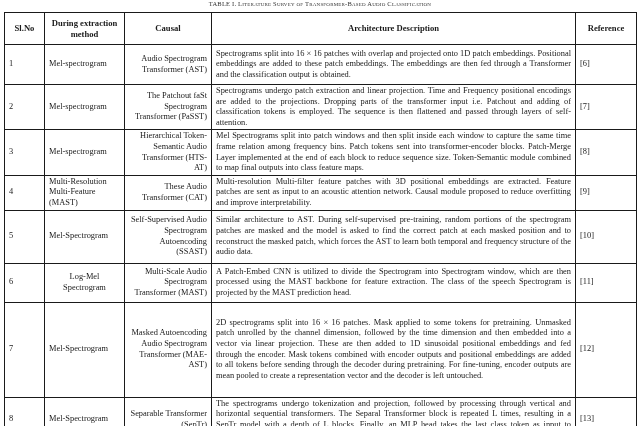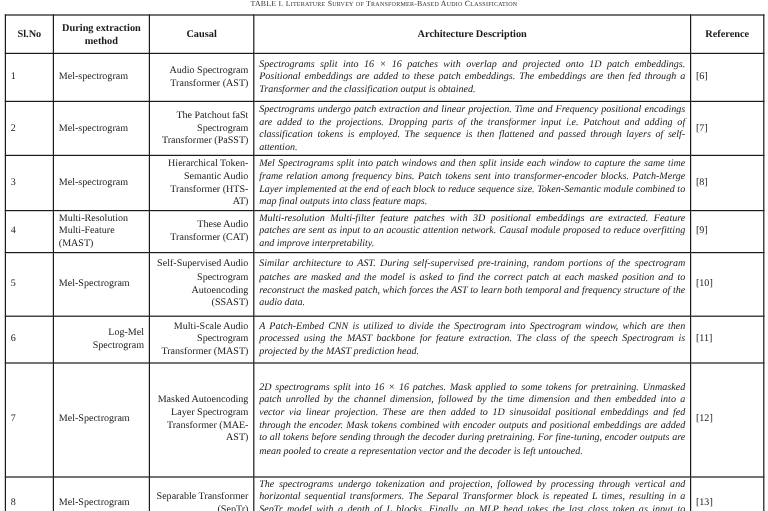--- a/index.html
+++ b/index.html
@@ -9,21 +9,21 @@
              font-size:6.5px; letter-spacing:0.2px; color:#333; line-height:8px; }
   .caption .sc { font-variant:small-caps; }
   table.survey { position:absolute; top:12px; left:4px; width:632px;
                  border-collapse:collapse; table-layout:fixed; }
   table.survey td, table.survey th { border:1.3px solid #1a1a1a; vertical-align:middle;
                  font-size:8.4px; line-height:10.6px; padding:1px 4px; }
   table.survey th { font-weight:bold; text-align:center; font-size:8.6px; line-height:10.5px; }
   td.num { text-align:left; padding-left:4px; }
   td.feat { }
   td.model { text-align:right; }
-  td.desc { text-align:justify;font-style:italic; }
+  td.desc { text-align:justify; }
   td.ref { text-align:left; padding-left:4px; }
 </style>
 </head>
 <body>
 
 <div class="caption">
   <span>TABLE I.</span>
   <span class="sc">Literature Survey of Transformer-Based Audio Classification</span>
 </div>
 
@@ -75,29 +75,29 @@
     </tr>
     <tr style="height:53px">
       <td class="num">5</td>
       <td class="feat">Mel-Spectrogram</td>
       <td class="model">Self-Supervised Audio Spectrogram Autoencoding (SSAST)</td>
       <td class="desc">Similar architecture to AST. During self-supervised pre-training, random portions of the spectrogram patches are masked and the model is asked to find the correct patch at each masked position and to reconstruct the masked patch, which forces the AST to learn both temporal and frequency structure of the audio data.</td>
       <td class="ref">[10]</td>
     </tr>
     <tr style="height:39px">
       <td class="num">6</td>
-      <td class="feat" style="text-align:right">Log-Mel Spectrogram</td>
+      <td class="feat" style="text-align:center">Log-Mel Spectrogram</td>
       <td class="model">Multi-Scale Audio Spectrogram Transformer (MAST)</td>
       <td class="desc">A Patch-Embed CNN is utilized to divide the Spectrogram into Spectrogram window, which are then processed using the MAST backbone for feature extraction. The class of the speech Spectrogram is projected by the MAST prediction head.</td>
       <td class="ref">[11]</td>
     </tr>
     <tr style="height:95px">
       <td class="num">7</td>
       <td class="feat">Mel-Spectrogram</td>
-      <td class="model">Masked Autoencoding Layer Spectrogram Transformer (MAE-AST)</td>
+      <td class="model">Masked Autoencoding Audio Spectrogram Transformer (MAE-AST)</td>
       <td class="desc">2D spectrograms split into 16 × 16 patches. Mask applied to some tokens for pretraining. Unmasked patch unrolled by the channel dimension, followed by the time dimension and then embedded into a vector via linear projection. These are then added to 1D sinusoidal positional embeddings and fed through the encoder. Mask tokens combined with encoder outputs and positional embeddings are added to all tokens before sending through the decoder during pretraining. For fine-tuning, encoder outputs are mean pooled to create a representation vector and the decoder is left untouched.</td>
       <td class="ref">[12]</td>
     </tr>
     <tr style="height:31px">
       <td class="num">8</td>
       <td class="feat">Mel-Spectrogram</td>
       <td class="model">Separable Transformer (SepTr)</td>
       <td class="desc">The spectrograms undergo tokenization and projection, followed by processing through vertical and horizontal sequential transformers. The Separal Transformer block is repeated L times, resulting in a SepTr model with a depth of L blocks. Finally, an MLP head takes the last class token as input to determine the final output.</td>
       <td class="ref">[13]</td>
     </tr>

